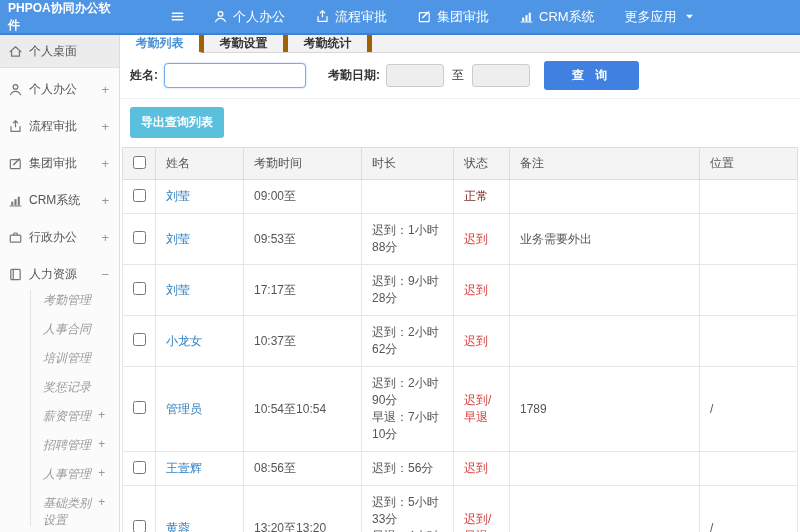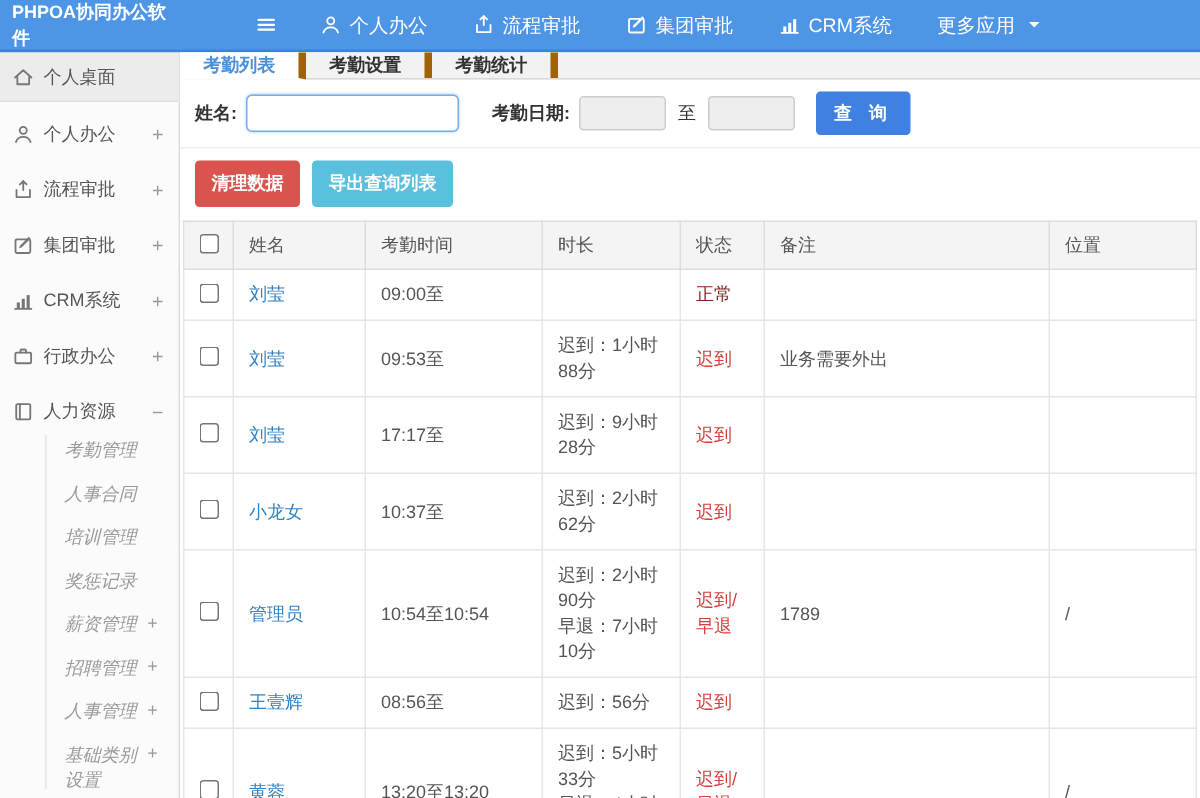--- a/index.html
+++ b/index.html
@@ -46,21 +46,21 @@
     border-bottom:1px solid #f0f0f0; }
   .search-row label { font-weight:bold; margin-right:6px; white-space:nowrap; }
   .name-input { width:142px; height:25px; border:1px solid #74aee8; border-radius:4px;
     padding:0 6px; font-size:12px; outline:none; box-shadow:0 0 2px rgba(80,150,230,.5); }
   .date-label { margin-left:22px; }
   .date-input { width:58px; height:23px; background:#eee; border:1px solid #ccc; border-radius:3px;
     padding:0 4px; font-size:12px; }
   .to-label { margin:0 8px; font-weight:normal; }
   .btn { border:none; border-radius:3px; color:#fff; font-size:12px; font-weight:bold;
     cursor:pointer; font-family:inherit; }
-  .search-btn { background:var(--primary,#4080e0); padding:6px 12px; margin-left:14px; letter-spacing:4px; }
+  .search-btn { background:var(--primary,#4080e0); padding:6px 28px; margin-left:14px; letter-spacing:4px; }
 
   
   .actions-row { padding:8px 10px 9px; display:flex; gap:8px; }
   .clean-btn { background:var(--danger,#d9534f); padding:7px 11px; }
   .export-btn { background:var(--info,#5bc0de); padding:7px 11px; }
 
   
   .tbl-wrap { padding:0 2px; }
   table { width:100%; border-collapse:collapse; font-size:12px; color:#555; table-layout:fixed; }
   th, td { border:1px solid #e6e6e6; padding:8px 10px; text-align:left; font-weight:normal;
@@ -253,21 +253,20 @@
       <label>姓名:</label>
       <input class="name-input" type="text" value="" style="">
       <label class="date-label">考勤日期:</label>
       <input class="date-input" type="text" value="" style="">
       <span class="to-label">至</span>
       <input class="date-input" type="text" value="" style="">
       <button class="btn search-btn">查 询</button>
     </div>
 
     <div class="actions-row">
-      <button class="btn clean-btn">清理数据</button>
       <button class="btn export-btn">导出查询列表</button>
     </div>
 
     <div class="tbl-wrap">
       <table>
         <thead>
             <tr id="thead-row">
               <th class="col-chk"><input type="checkbox" style=""></th>
               <th class="col-name">姓名</th>
               <th class="col-time">考勤时间</th>

